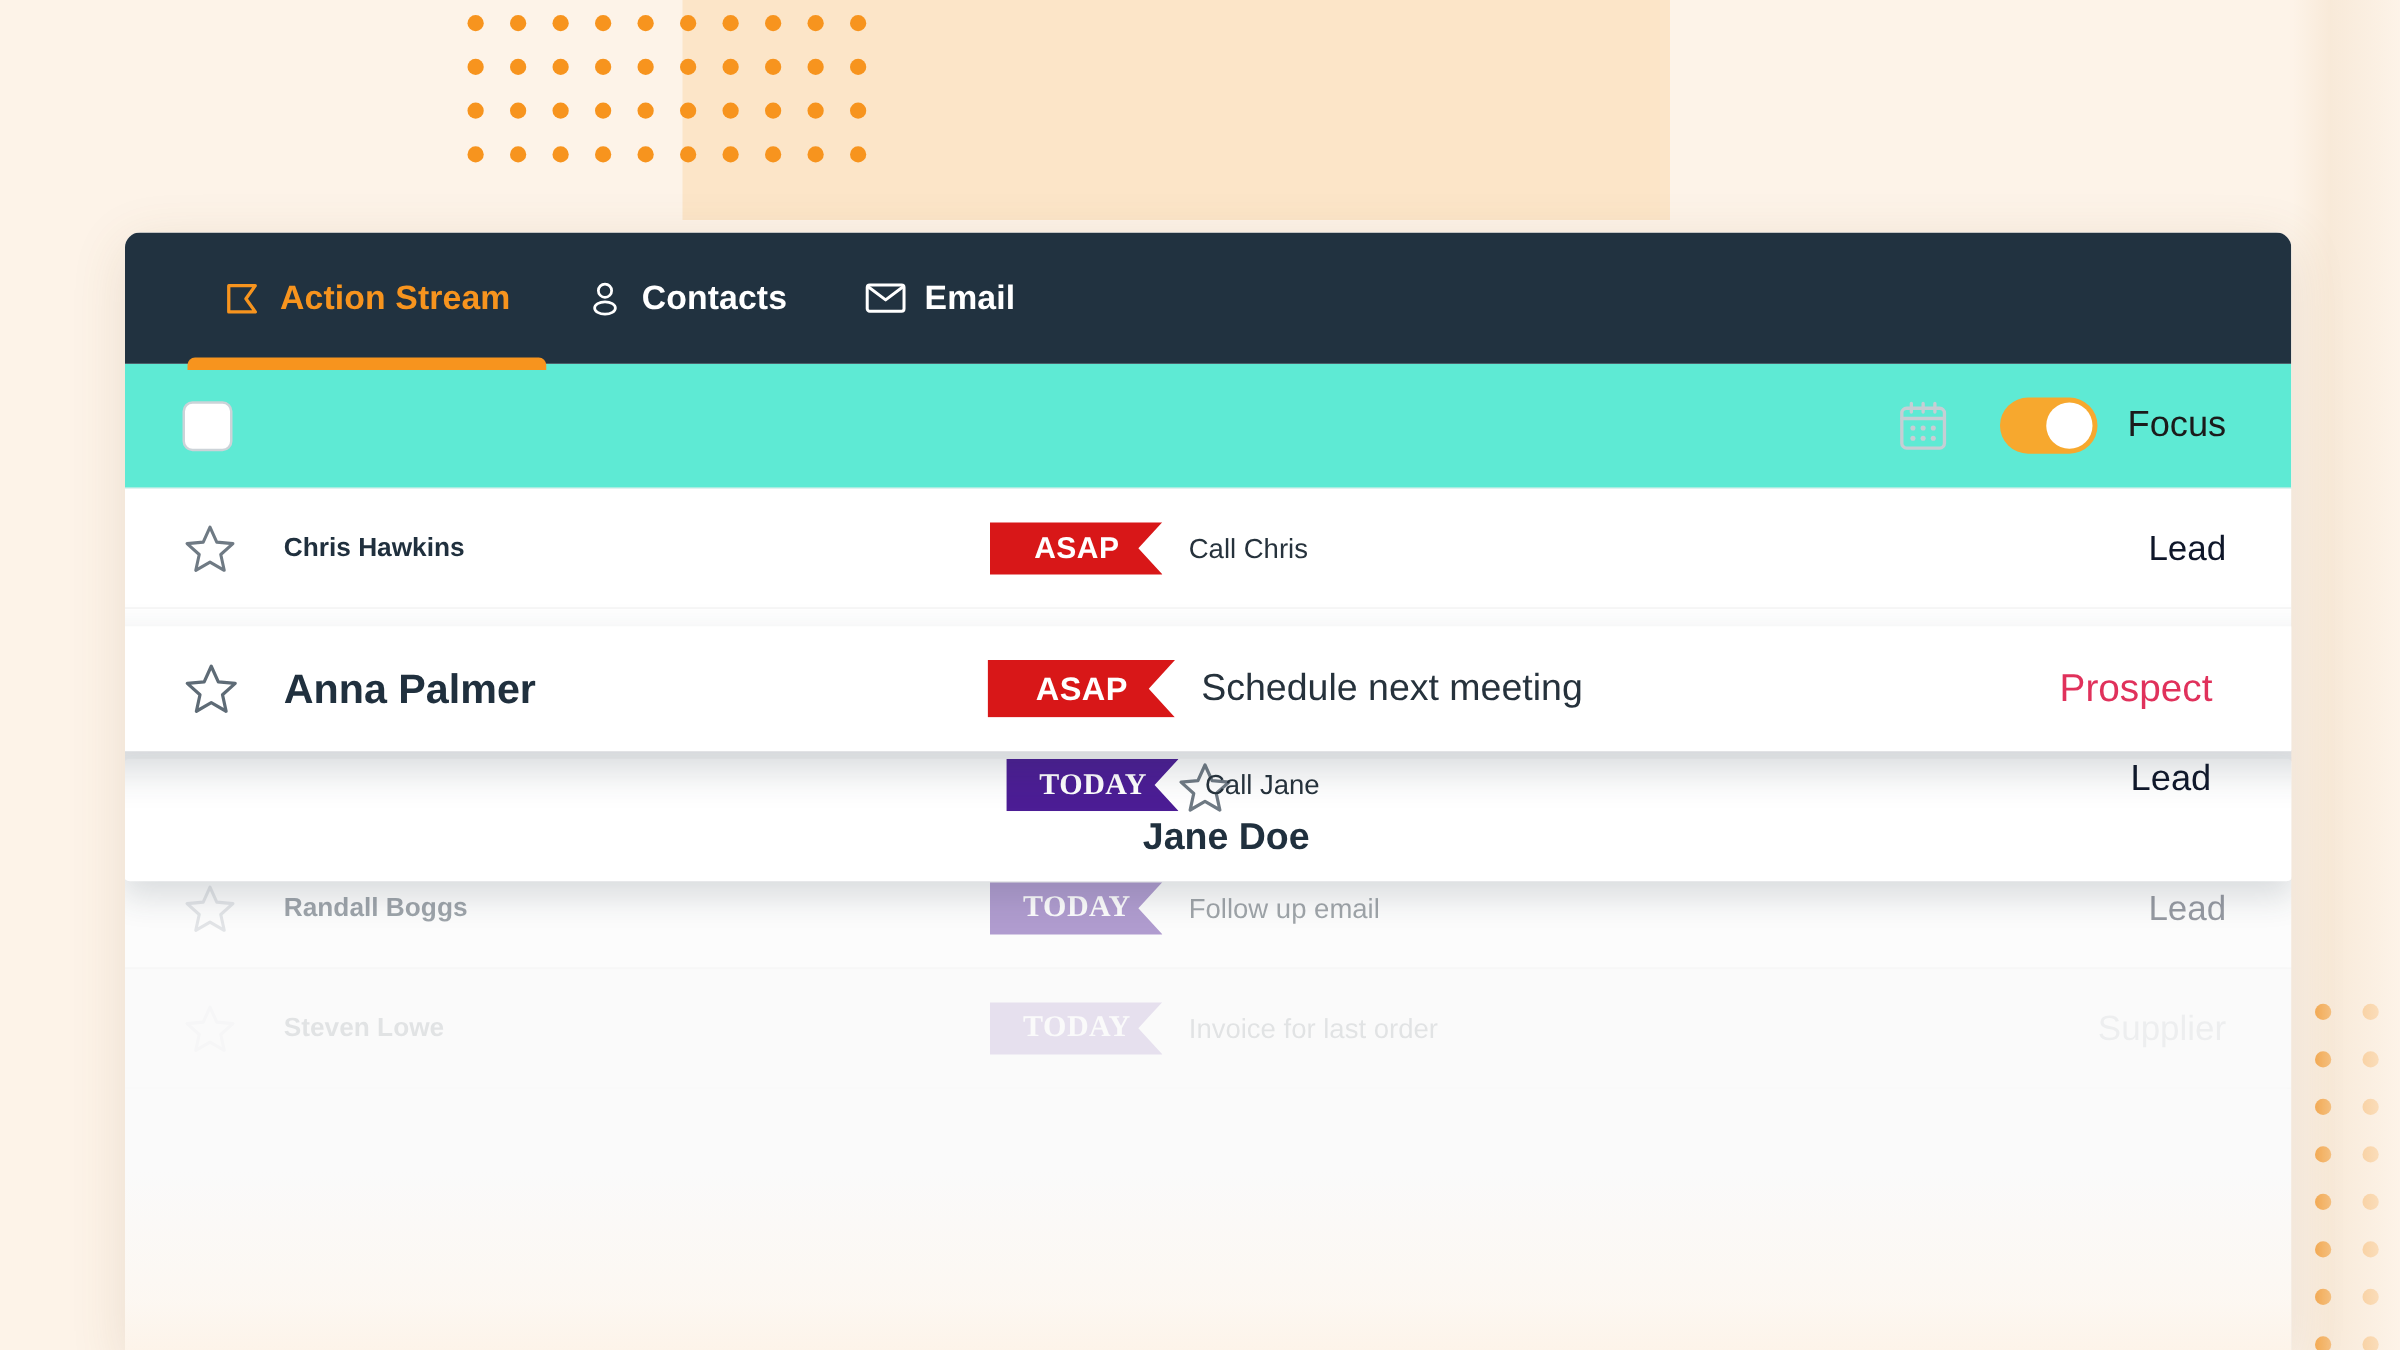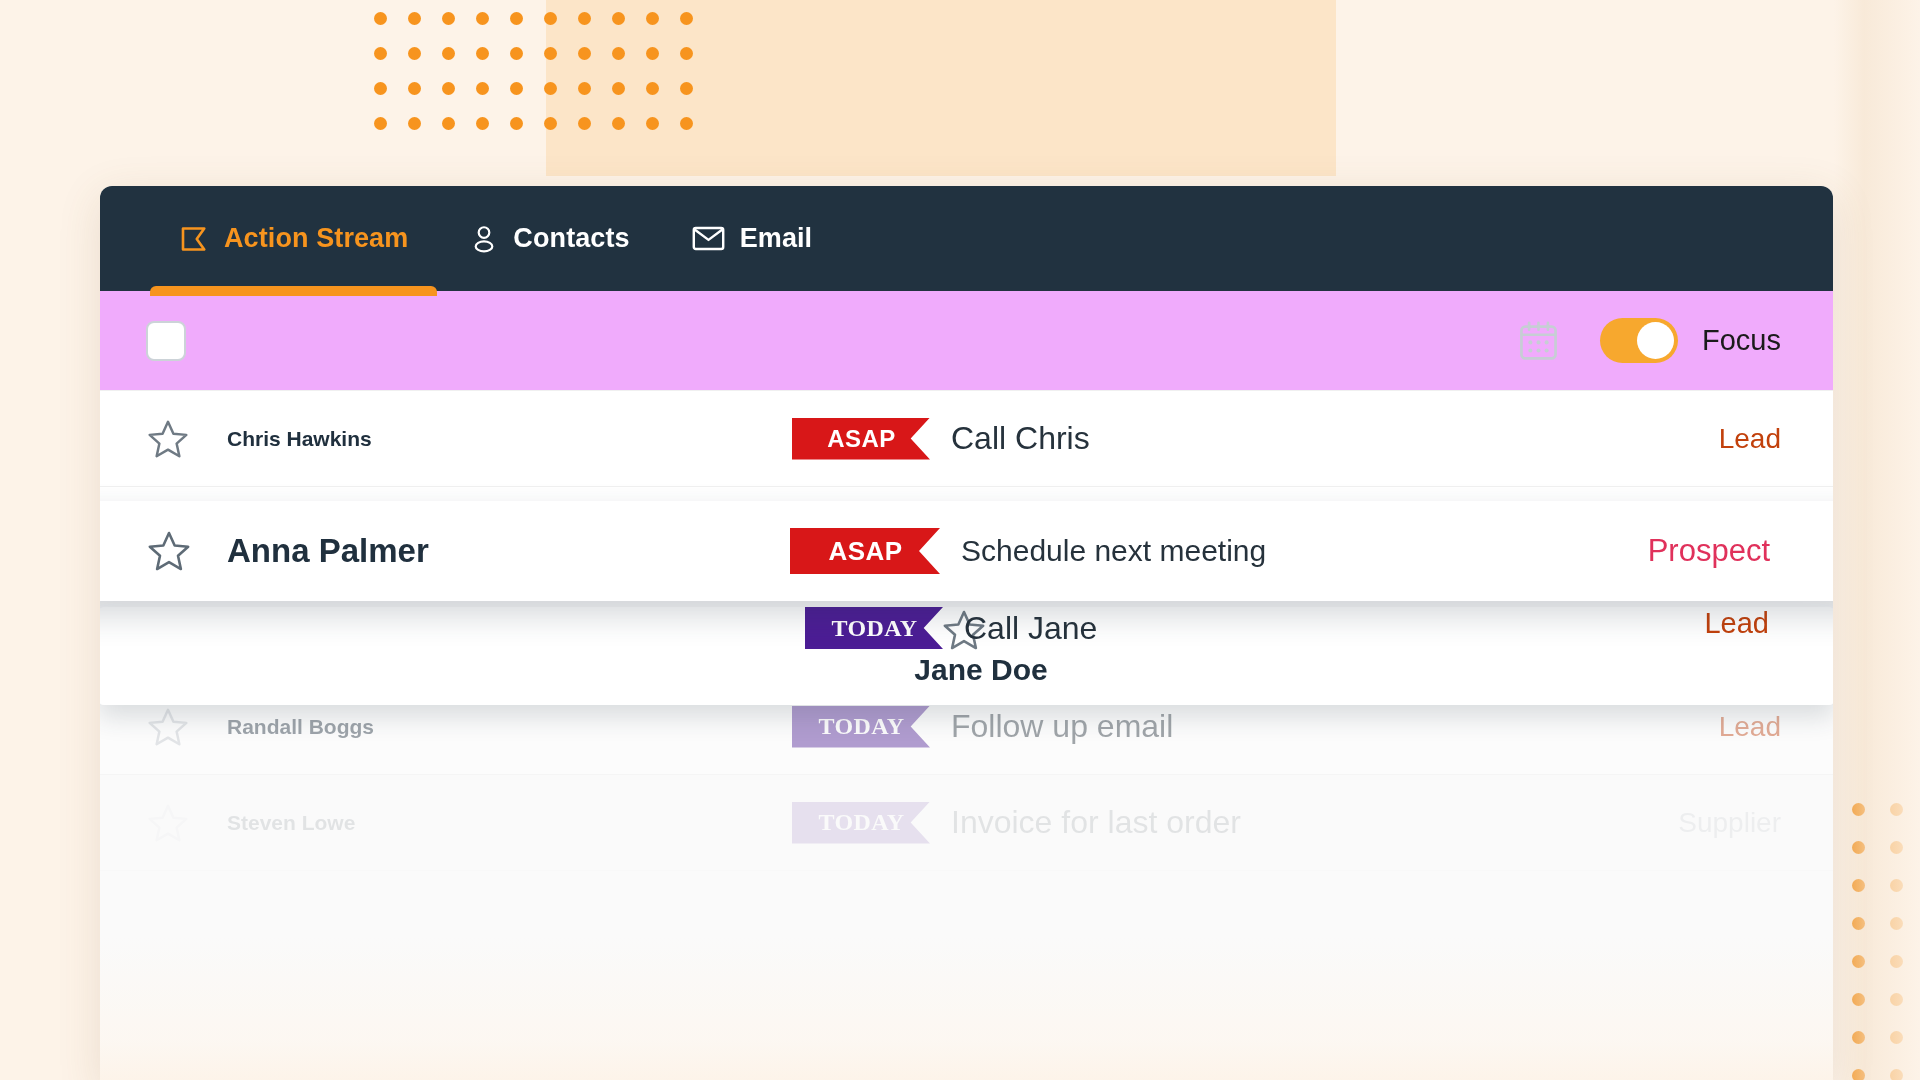--- a/index.html
+++ b/index.html
@@ -108,21 +108,21 @@
     bottom: 0;
     height: 10px;
     border-radius: 6px 6px 0 0;
     background: #f7941e;
   }
   .nav-icon { display: flex; align-items: center; }
 
   
   #toolbar {
     height: 100px;
-    background: #f0abfc;
+    background: #5eead4;
     display: flex;
     align-items: center;
     padding: 0 52px 0 46px;
     border-bottom: 1px solid #f0f0f0;
     box-sizing: border-box;
   }
   #select-all-checkbox {
     width: 40px;
     height: 40px;
     border: 2px solid #ccd3d8;
@@ -203,32 +203,32 @@
     box-sizing: border-box;
     color: #ffffff;
     font-size: 24px;
     font-weight: bold;
     letter-spacing: 0.4px;
     clip-path: polygon(0 0, 100% 0, 86% 50%, 100% 100%, 0 100%);
   }
   .badge.asap  { background: #d81718; }
   .badge.today { background: #4c1d95; font-family: Liberation Serif, serif; }
   .task-text {
-    font-size: 32px;
+    font-size: 22px;
     color: #26323c;
     margin-left: 21px;
     white-space: nowrap;
   }
   .status {
     position: absolute;
     right: 52px;
     font-size: 28px;
     white-space: nowrap;
   }
-  .status.lead     { color: #c2410c; }
+  .status.lead     { color: #0f172a; }
   .status.prospect { color: #e0315b; }
   .status.customer { color: #3b72d0; }
   .status.supplier { color: #8c96a0; }
 
   
   .action-row.elevated {
     border-bottom: none;
     border-radius: 6px;
     z-index: 5;
   }

